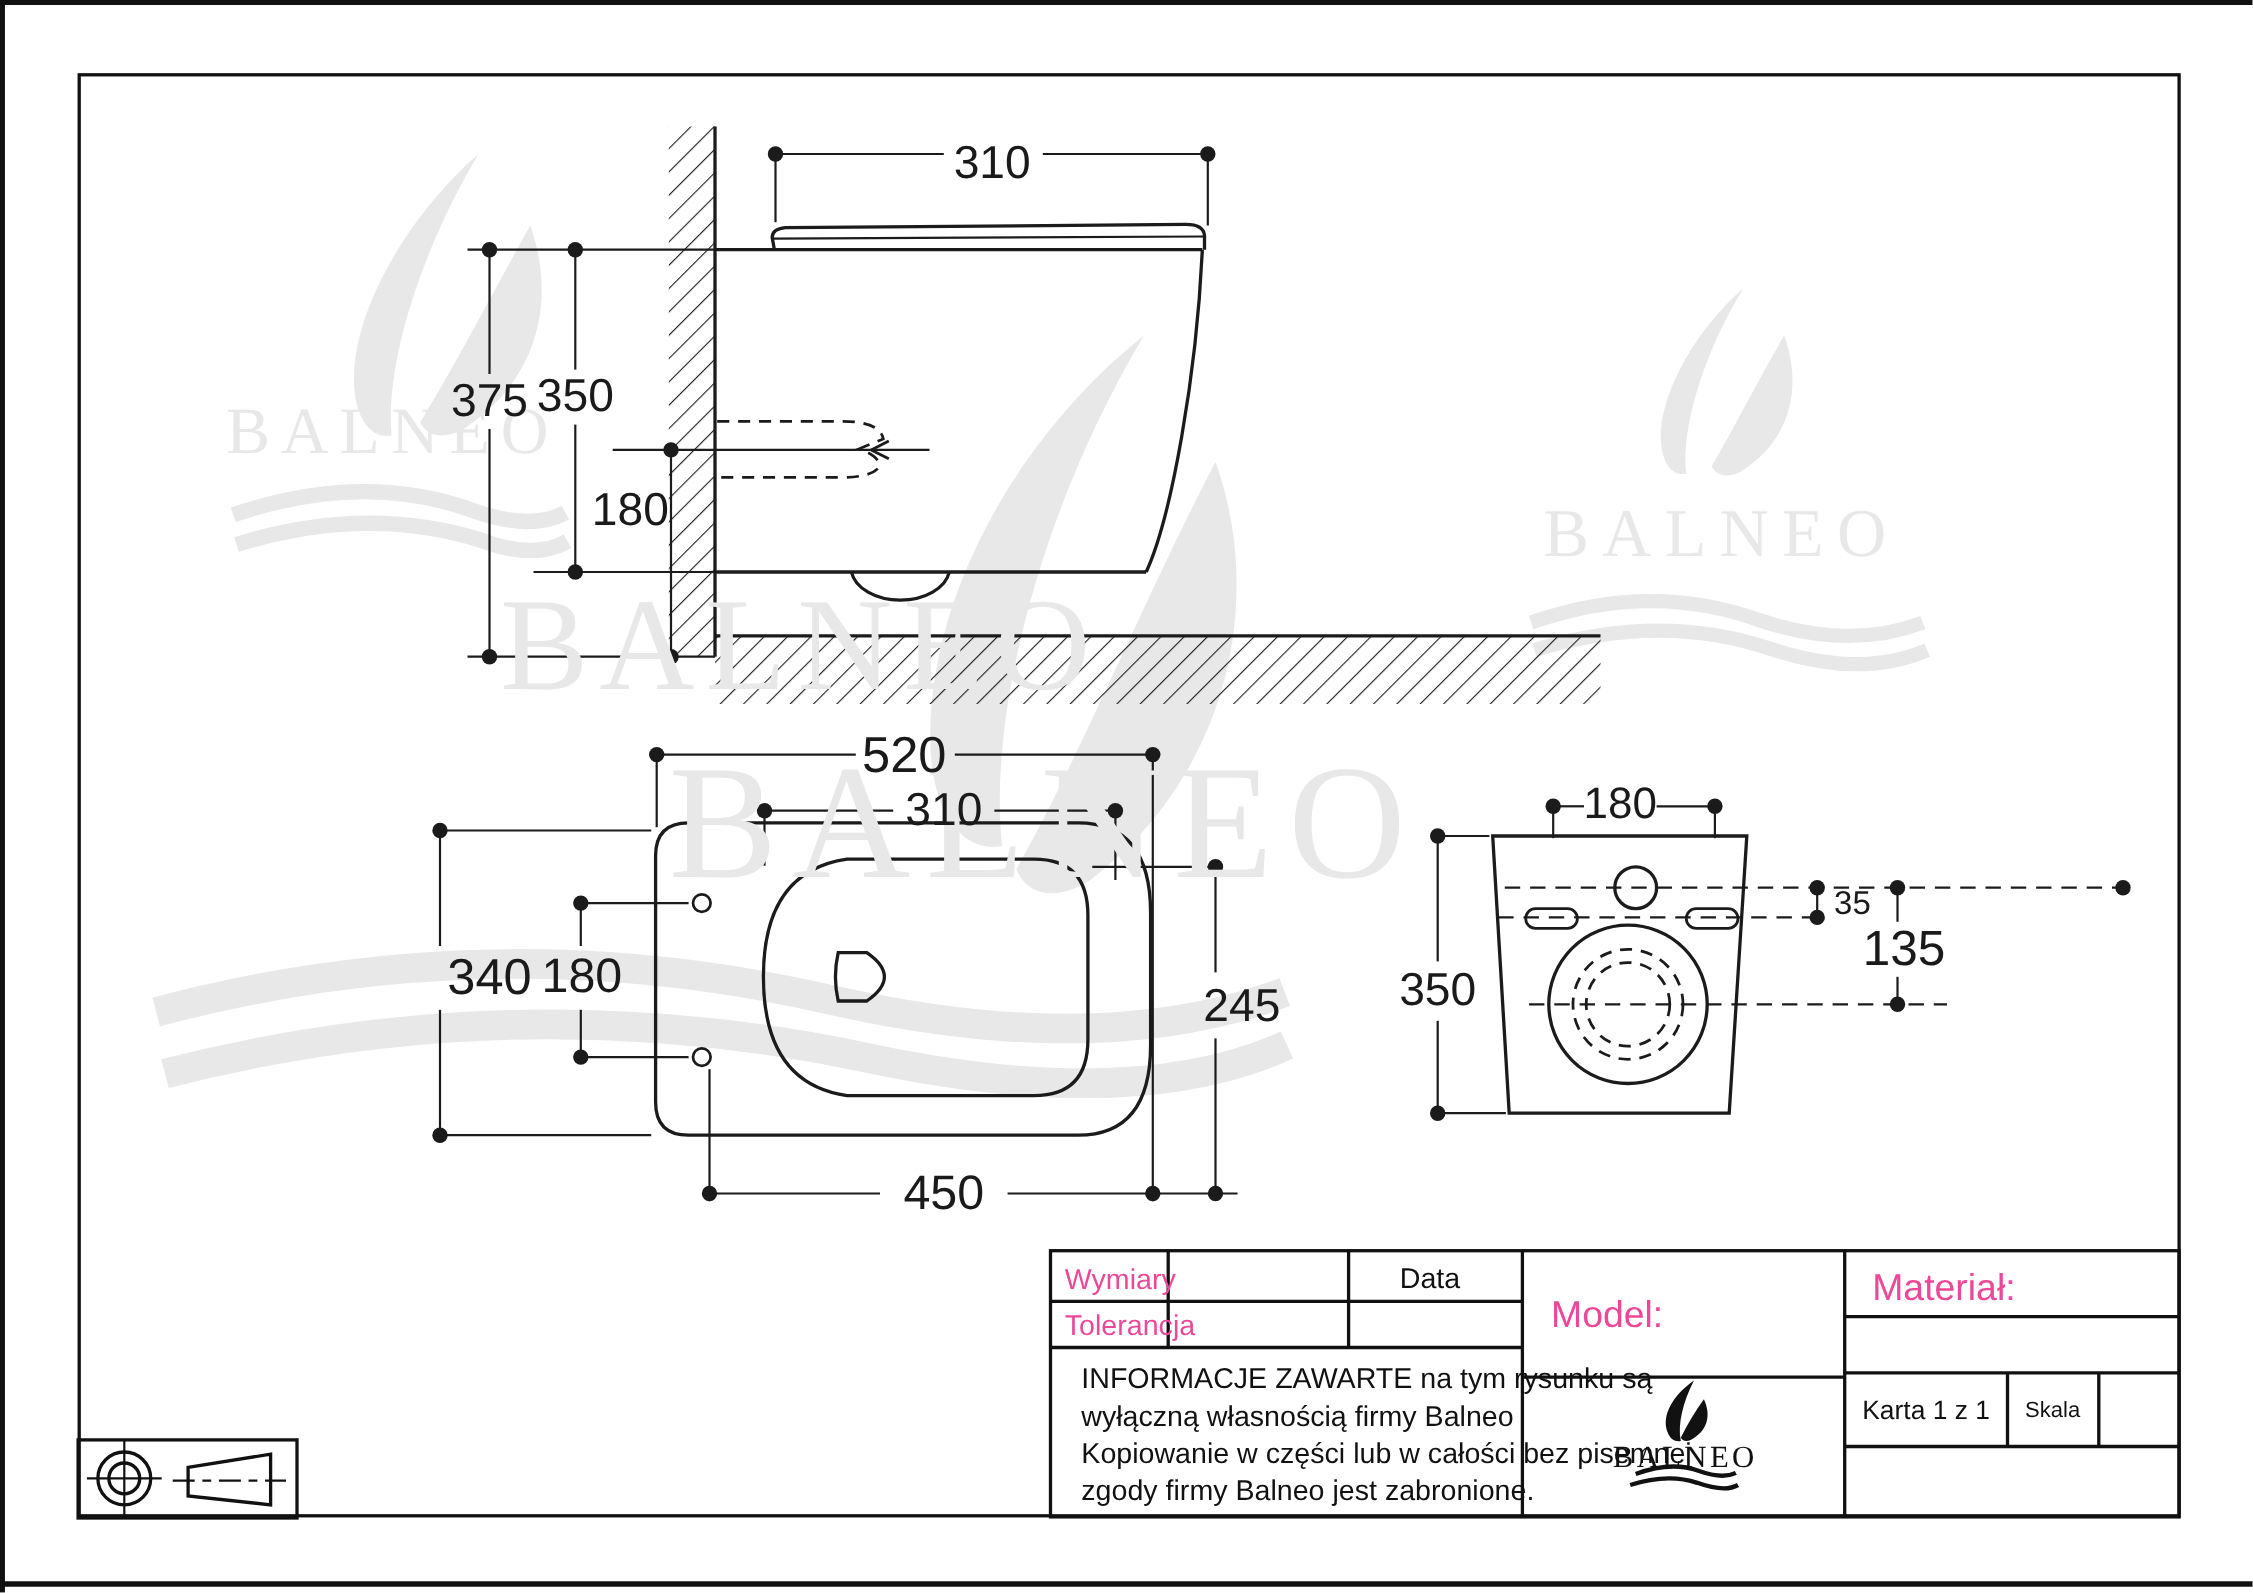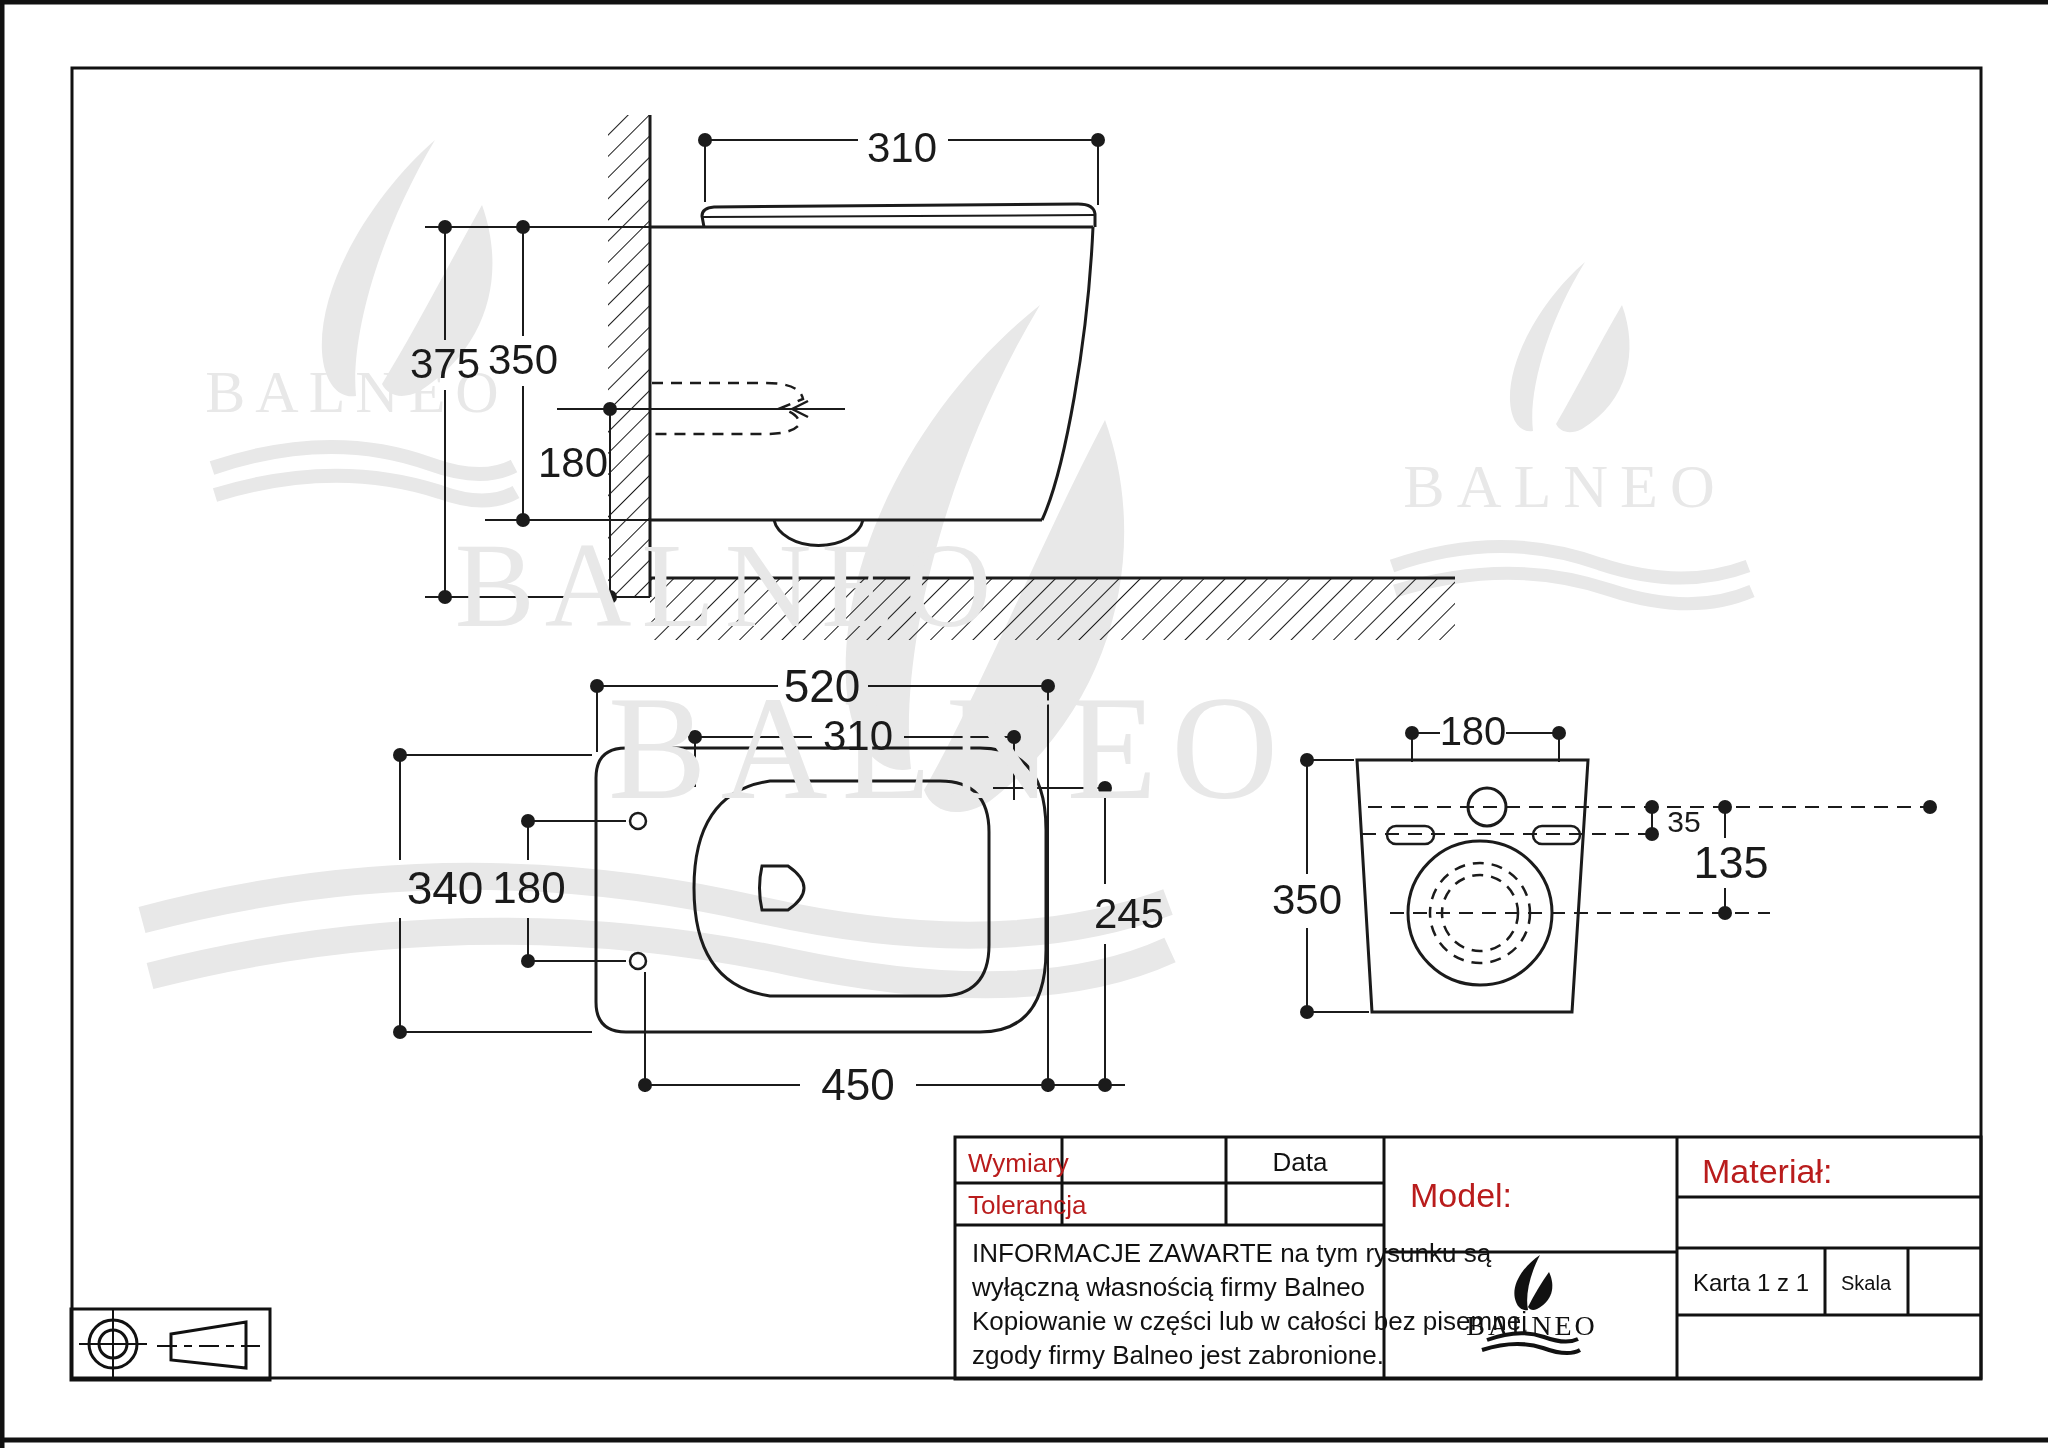--- a/index.html
+++ b/index.html
@@ -3,27 +3,27 @@
 <meta charset="utf-8">
 <style>
   html,body{margin:0;padding:0;background:#ffffff;}
   .page{position:relative;width:2048px;height:1448px;background:#ffffff;overflow:hidden;
         font-family:"Liberation Sans",sans-serif;color:#1a1a1a;}
   svg{position:absolute;left:0;top:0;}
   .lbl{position:absolute;transform:translate(-50%,-50%);white-space:nowrap;color:#1a1a1a;
        font-family:"Liberation Sans",sans-serif;line-height:1;}
   .wm{position:absolute;transform:translate(-50%,-50%);white-space:nowrap;
       font-family:"Liberation Serif",serif;color:#e8e8e8;font-weight:400;}
-  .tb{position:absolute;white-space:nowrap;font-family:"Liberation Sans",sans-serif;color:#b91c1c;}
+  .tb{position:absolute;white-space:nowrap;font-family:"Liberation Sans",sans-serif;color:#ec4899;}
   .tbc{position:absolute;transform:translate(-50%,-50%);white-space:nowrap;
        font-family:"Liberation Sans",sans-serif;color:#111;}
   .logo-text{position:absolute;transform:translate(-50%,-50%);white-space:nowrap;
        font-family:"Liberation Serif",serif;color:#111;}
   .info{position:absolute;font-family:"Liberation Sans",sans-serif;color:#111;
-        font-size:26px;line-height:34px;white-space:nowrap;}
+        font-size:26px;line-height:34px;white-space:nowrap;margin-left:11px;}
 </style>
 </head>
 <body>
 
 <div class="page">
 
   <svg width="2048" height="1448" viewBox="0 0 2048 1448">
     <defs>
       <pattern id="hatch" width="15" height="15" patternUnits="userSpaceOnUse" patternTransform="rotate(45)">
         <line x1="0" y1="0" x2="0" y2="15" stroke="#1b1b1b" stroke-width="2"></line>

